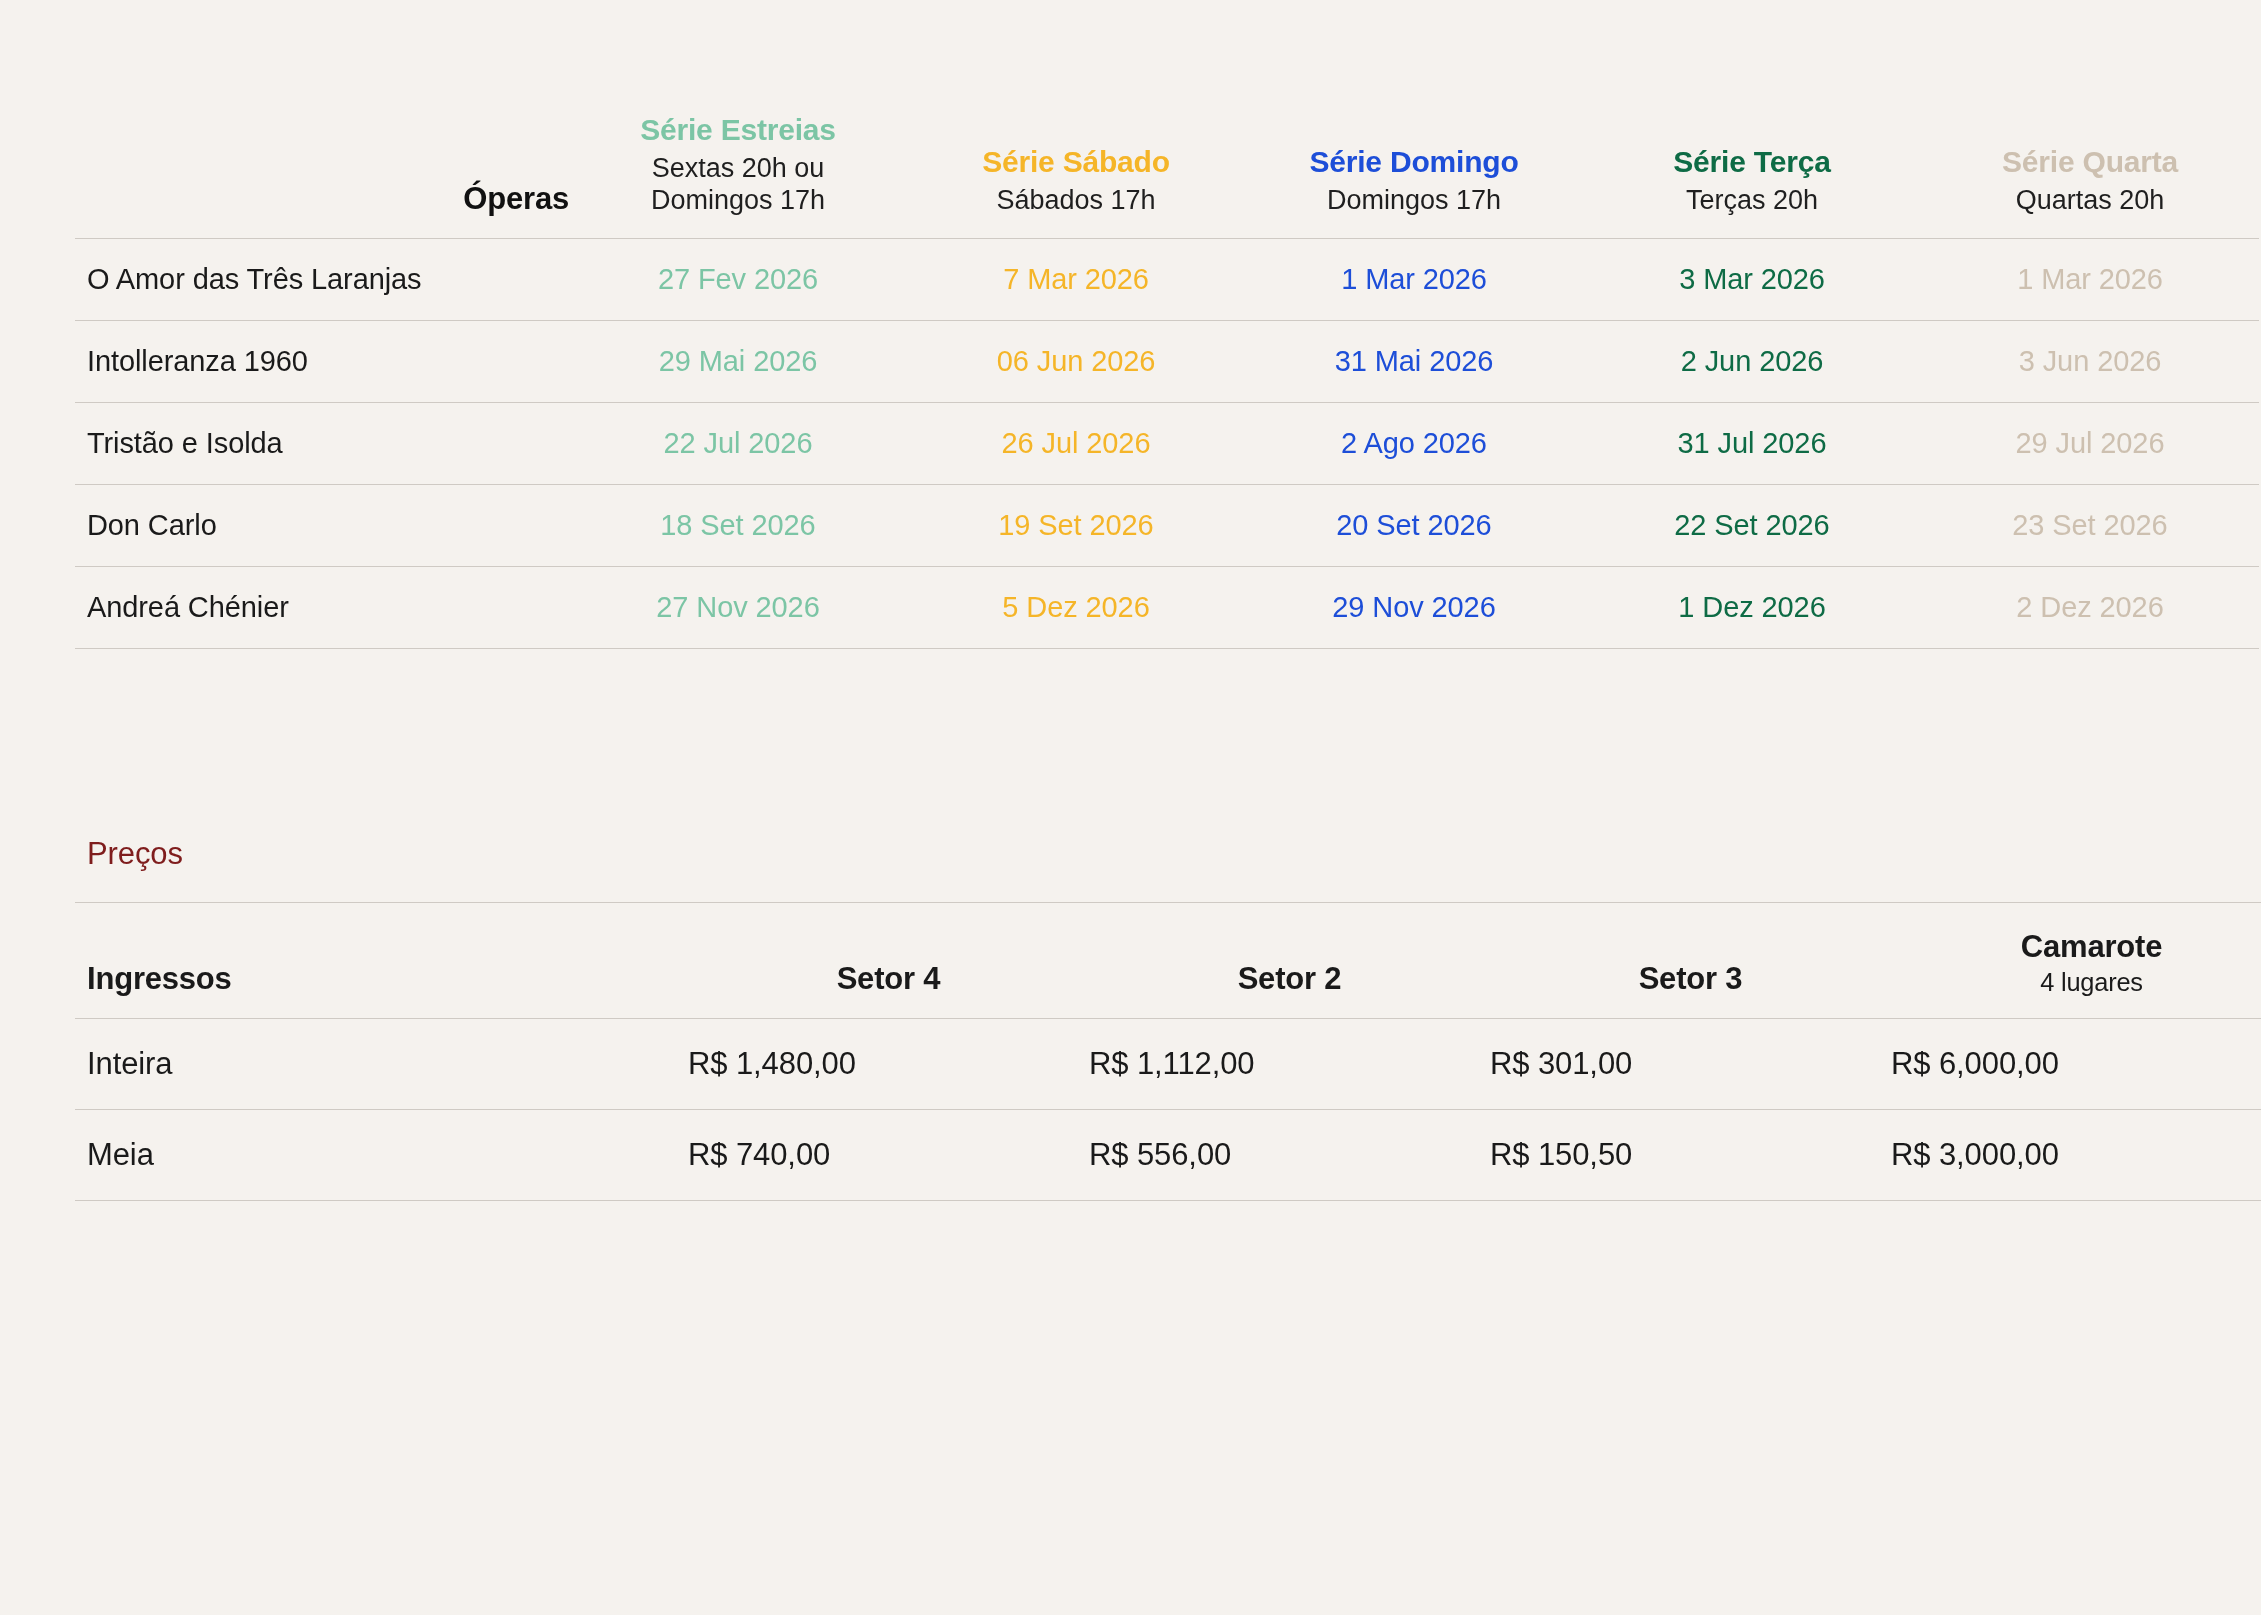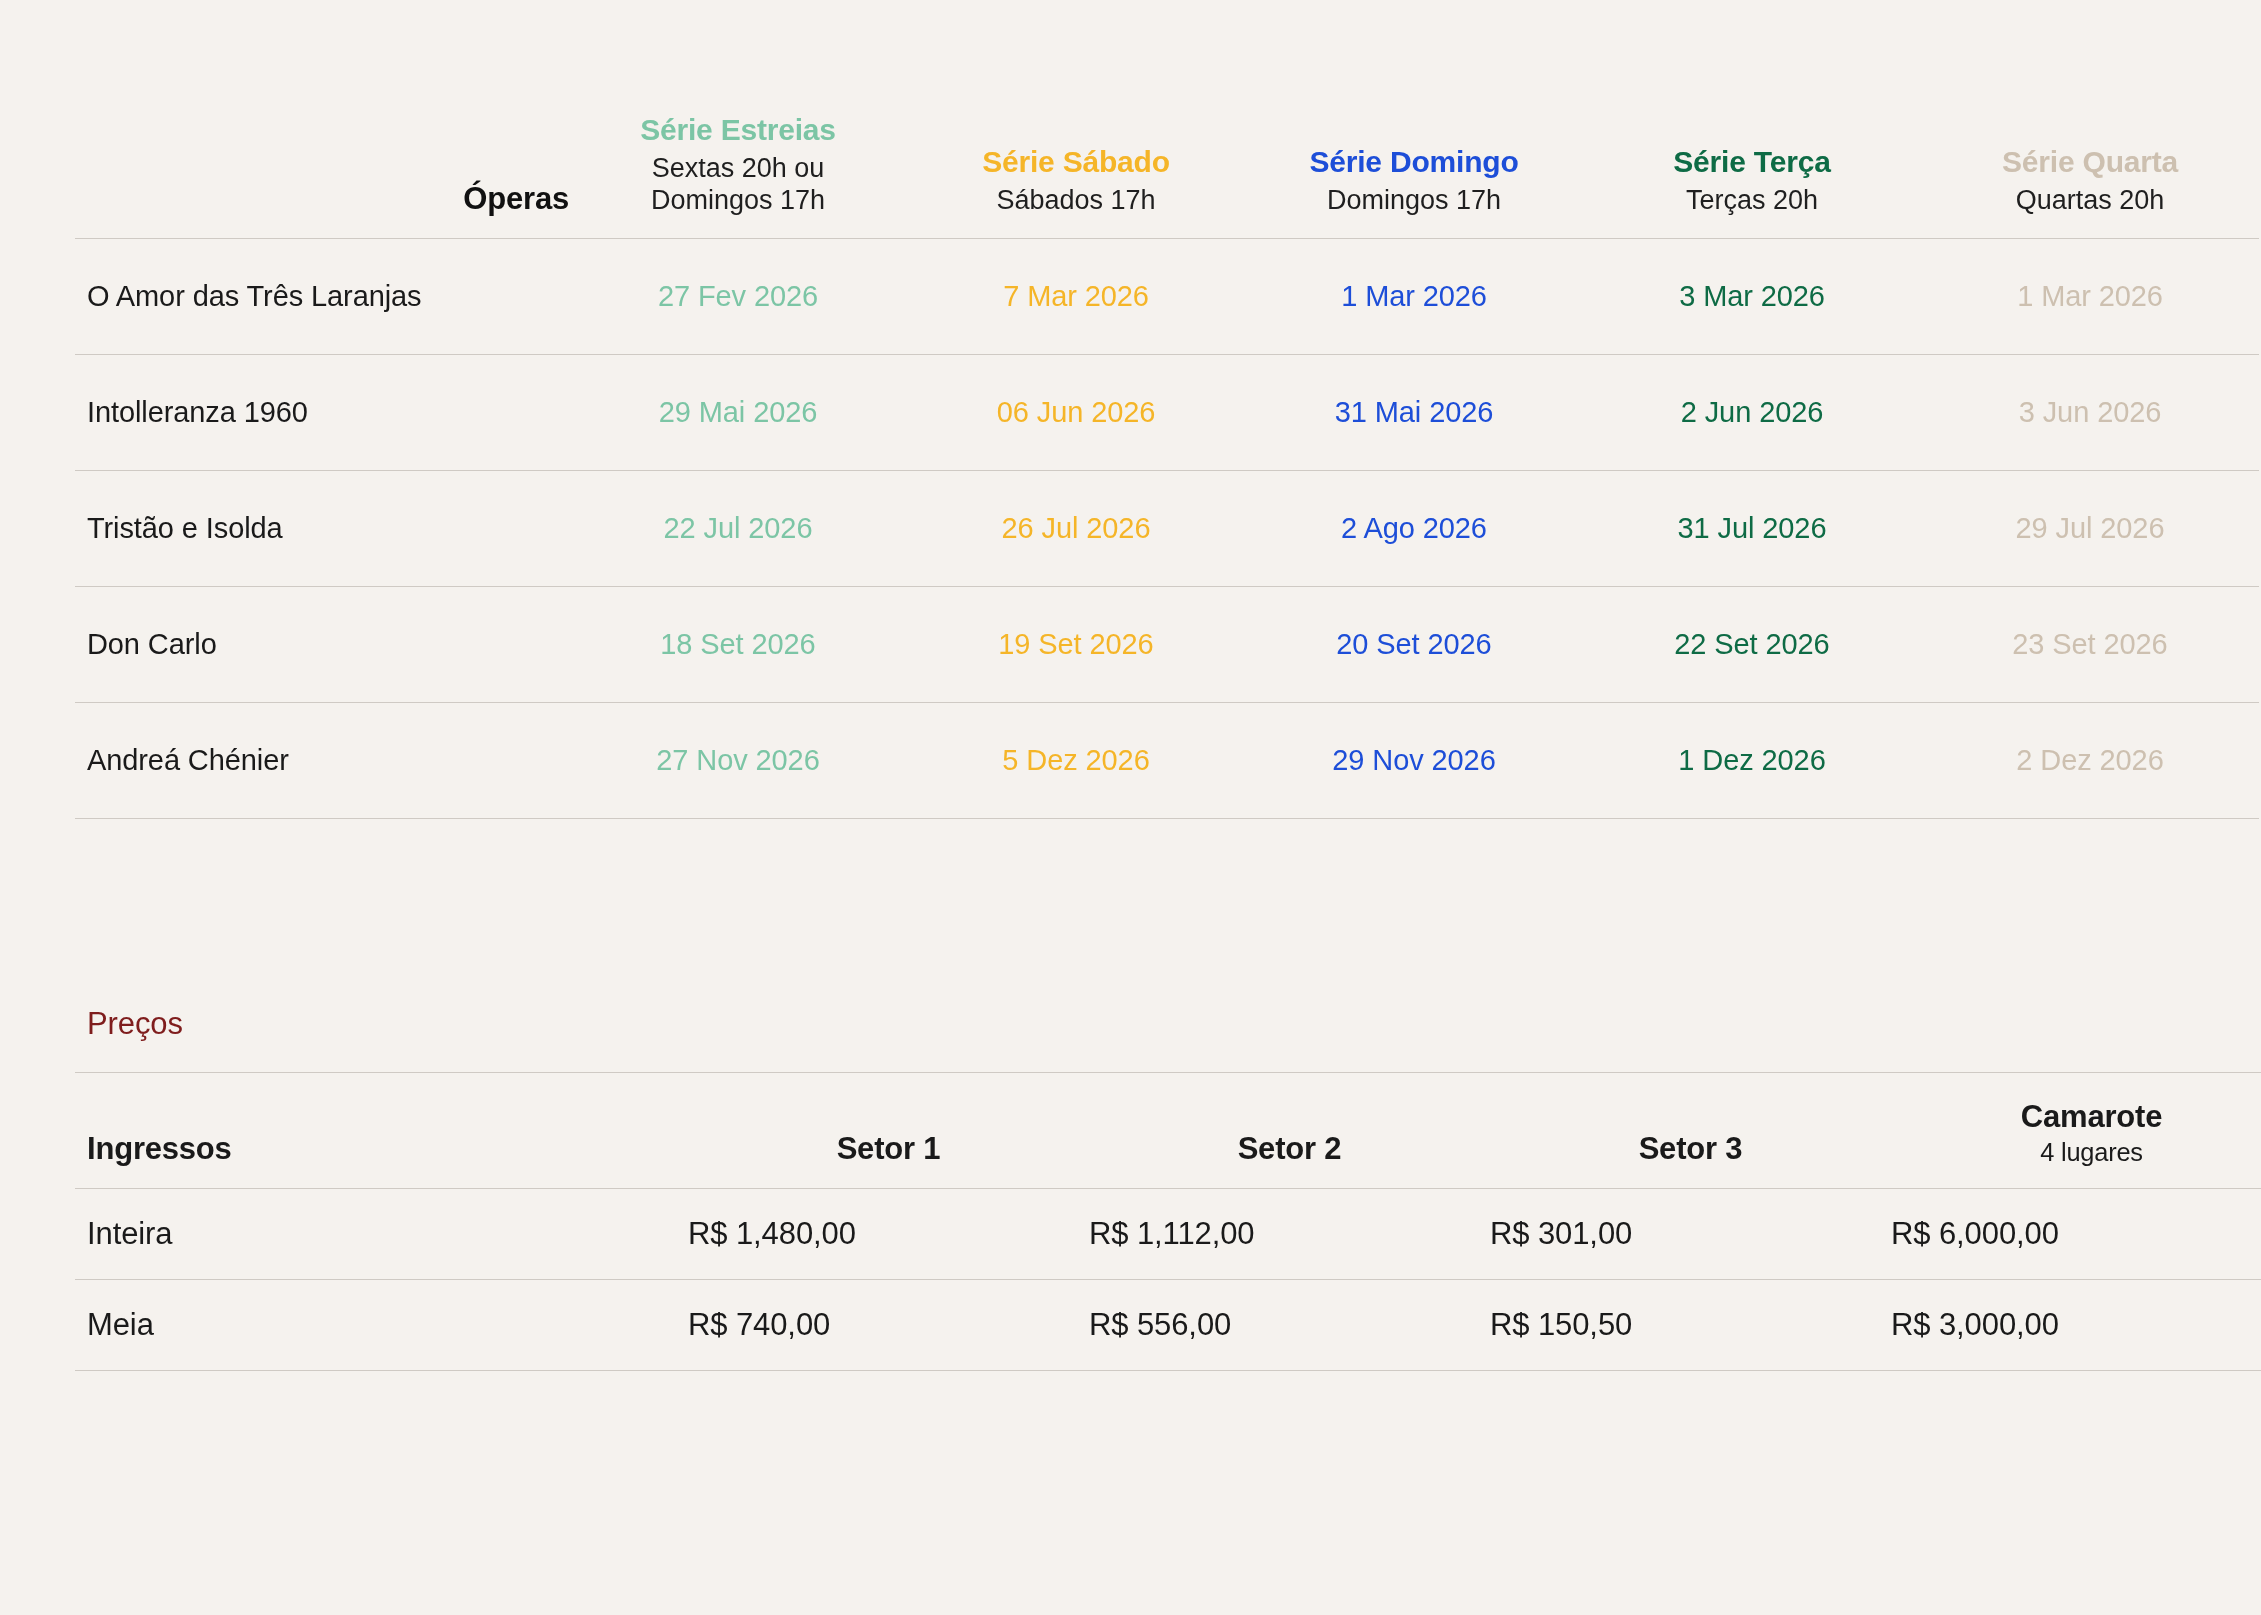--- a/index.html
+++ b/index.html
@@ -60,21 +60,21 @@
     color: #1f1f1f;
     line-height: 1.2;
     margin-top: 4.5px;
   }
 
   .schedule tbody tr { border-top: 1.5px solid #cfcac4; }
   .schedule tbody tr:last-child { border-bottom: 1.5px solid #cfcac4; }
   .schedule thead tr { border-bottom: 1.5px solid #cfcac4; }
 
   .schedule tbody td {
-    padding: 39px 0;
+    padding: 22px 0;
     font-size: 29px;
     text-align: center;
     letter-spacing: -0.1px;
   }
   .schedule tbody td.opera-name {
     text-align: left;
     padding-left: 12px;
     font-size: 29px;
     color: #1a1a1a;
     line-height: 1.28;
@@ -222,21 +222,21 @@
       <col class="p-label">
       <col class="p-col">
         <col class="p-col">
         <col class="p-col">
         <col class="p-col">
     </colgroup>
     <thead>
       <tr>
         <th class="label-head">Ingressos</th>
         <th>
-          <span>Setor 1</span>
+          <span>Setor 4</span>
         </th>
         <th>
           <span>Setor 2</span>
         </th>
         <th>
           <span>Setor 3</span>
         </th>
         <th>
           <span>Camarote</span>
           <span class="sub-note">4 lugares</span>

